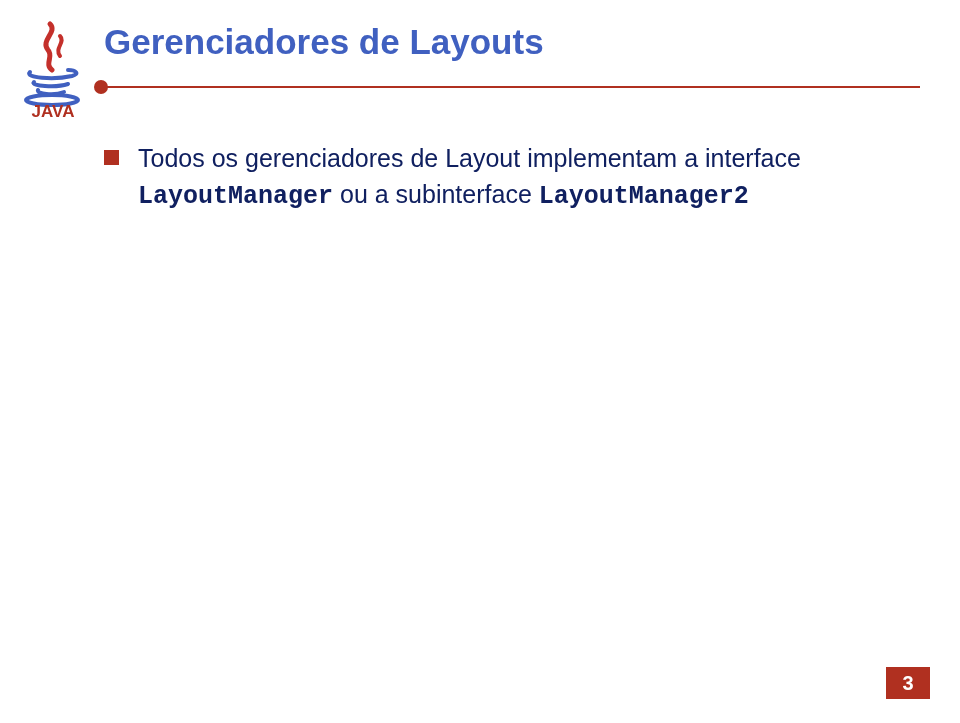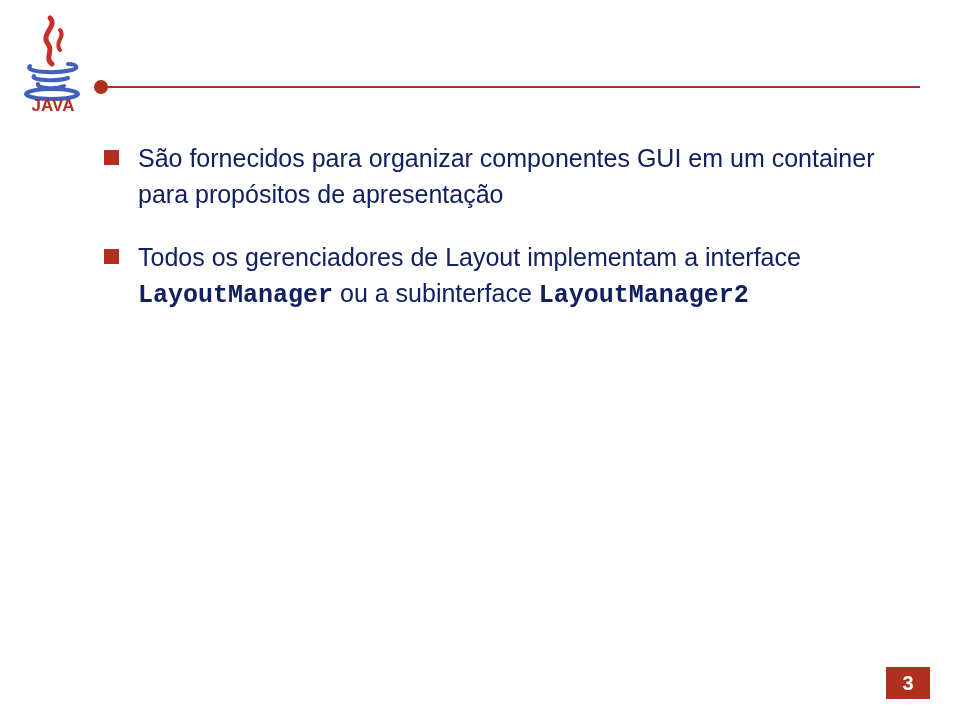--- a/index.html
+++ b/index.html
@@ -11,21 +11,21 @@
     background: #ffffff;
     padding: 0;
   }
   .header {
     position: relative;
     height: 120px;
   }
   .logo {
     position: absolute;
     left: 14px;
-    top: 14px;
+    top: 20px;
     width: 78px;
     height: 100px;
   }
   .title {
     position: absolute;
     left: 104px;
     top: 22px;
     font-size: 35px;
     font-weight: bold;
     color: #4060c0;
@@ -106,29 +106,27 @@
       <svg viewBox="0 0 78 100" width="78" height="100">
         <path d="M36 4 C44 12, 26 20, 34 30 C40 36, 30 44, 38 50" stroke="#c4302b" stroke-width="5" fill="none" stroke-linecap="round"></path>
         <path d="M46 16 C52 22, 40 28, 46 36" stroke="#c4302b" stroke-width="4" fill="none" stroke-linecap="round"></path>
         <path d="M16 52 C10 58, 40 60, 58 56 C66 54, 62 50, 54 50" stroke="#4060c0" stroke-width="4" fill="none" stroke-linecap="round"></path>
         <path d="M20 62 C16 66, 42 68, 54 64" stroke="#4060c0" stroke-width="4" fill="none" stroke-linecap="round"></path>
         <path d="M24 70 C22 74, 40 76, 50 72" stroke="#4060c0" stroke-width="4" fill="none" stroke-linecap="round"></path>
         <ellipse cx="38" cy="80" rx="26" ry="5" fill="none" stroke="#4060c0" stroke-width="4"></ellipse>
         <text x="39" y="97" text-anchor="middle" font-family="Arial" font-weight="bold" font-size="17" fill="#b03020">JAVA</text>
       </svg>
     </div>
+    <div class="title">Gerenciadores de Layouts</div>
     <div class="dot"></div>
     <div class="rule"></div>
   </div>
 
   <div class="content">
 
-    <div class="l1">
-      <span>São fornecidos para organizar componentes GUI em um container para propósitos de apresentação</span>
-    </div>
 
 
     <div class="l1">
       <span>Todos os gerenciadores de Layout implementam a interface </span><span class="mono">LayoutManager</span><span> ou a subinterface </span><span class="mono">LayoutManager2</span>
     </div>
 
 
   </div>
 
   <div class="pagenum-box">

